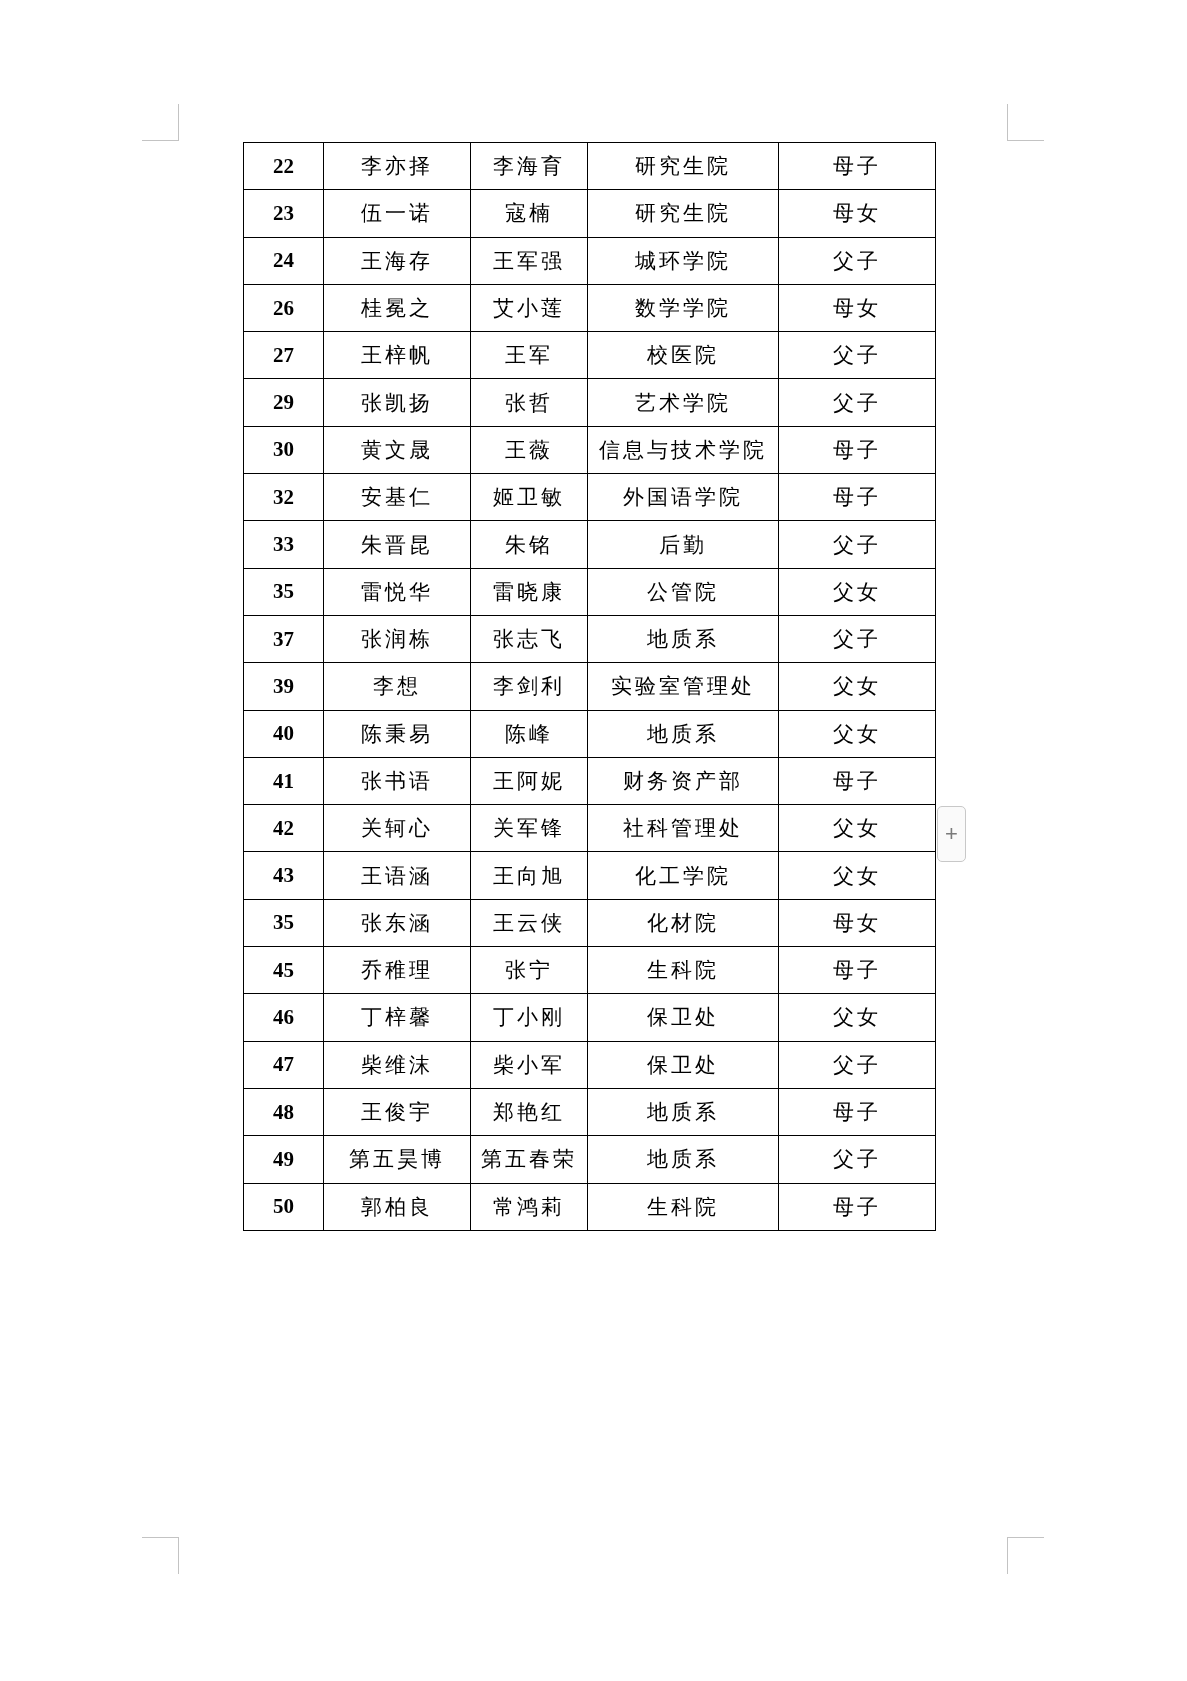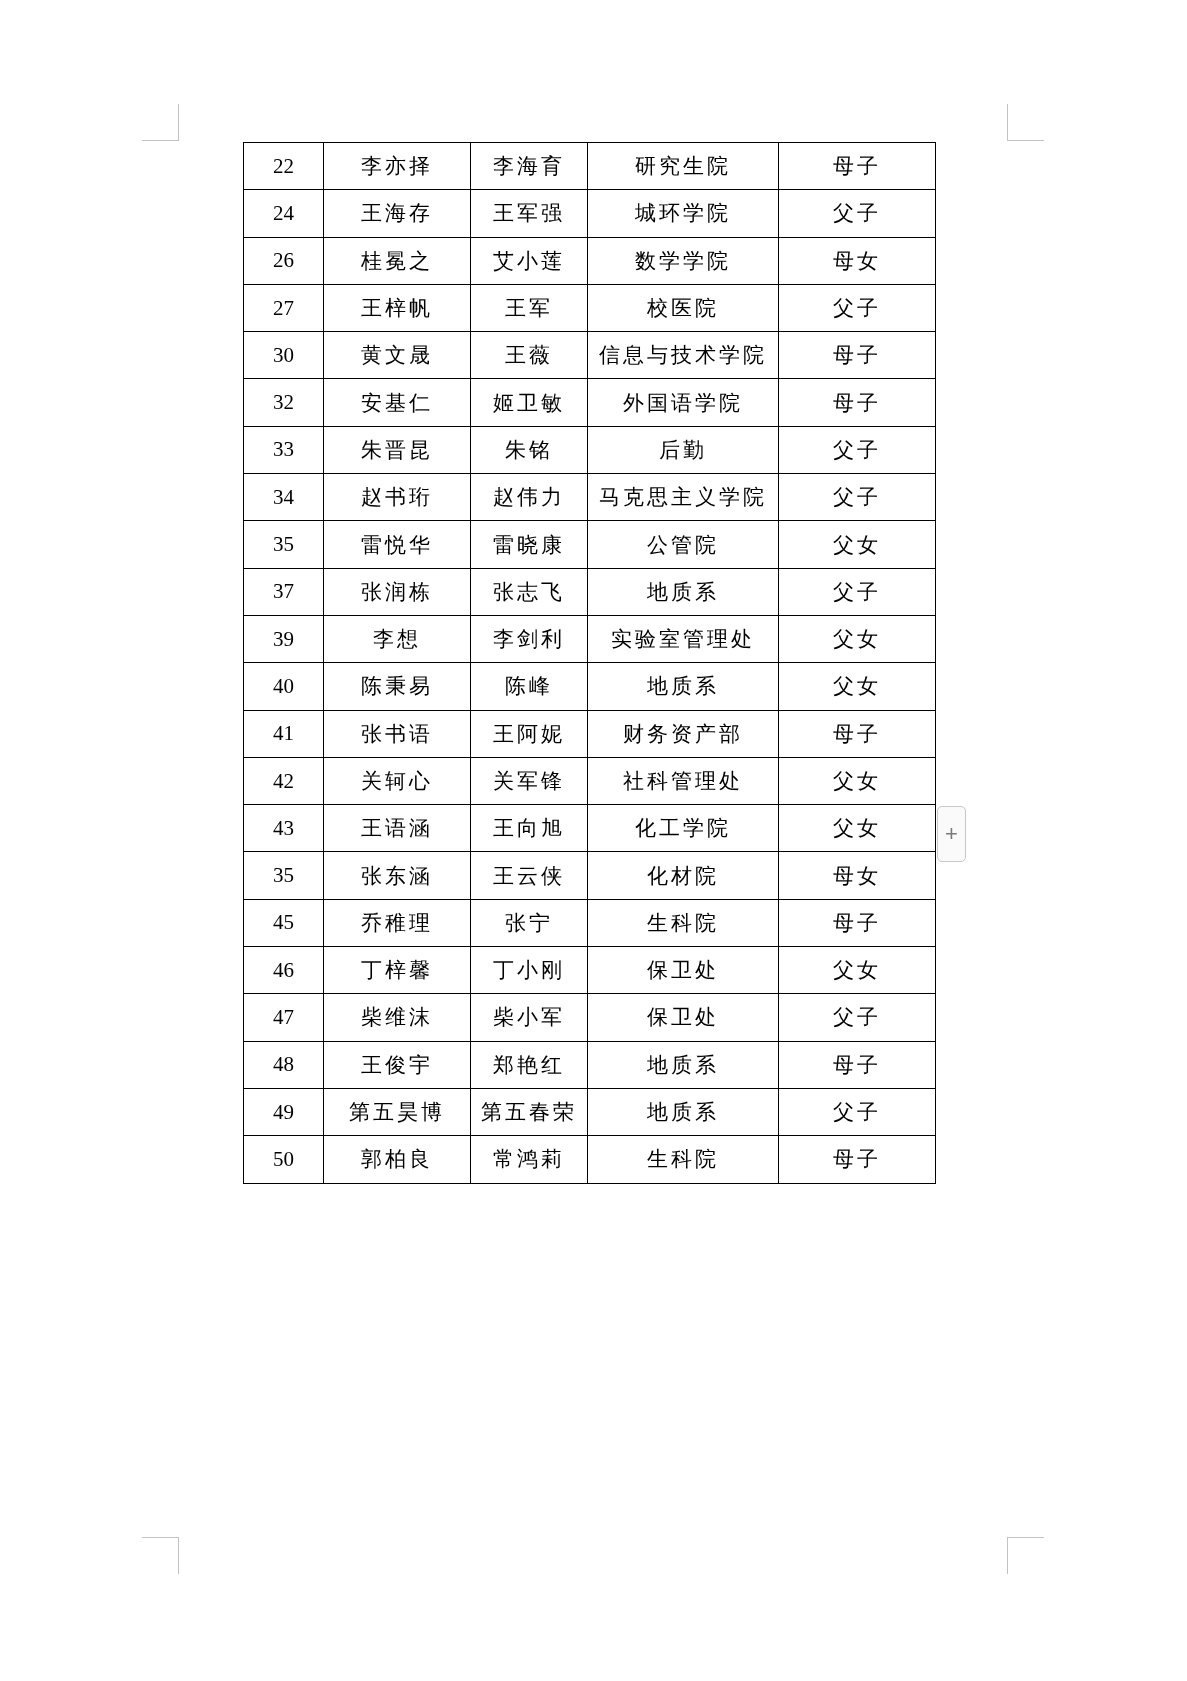--- a/index.html
+++ b/index.html
@@ -30,20 +30,21 @@
     vertical-align: middle;
     font-size: 21px;
     letter-spacing: 3px;
     padding: 0;
     height: 46.3px;
     white-space: nowrap;
     overflow: hidden;
   }
   .roster td.num {
     letter-spacing: 0;
+    font-weight: bold;
   }
   
   .crop {
     position: absolute;
     width: 36px;
     height: 36px;
     pointer-events: none;
   }
   .crop.tl { left: 142px; top: 104px;  border-right: 1px solid #c3c3c3; border-bottom: 1px solid #c3c3c3; }
   .crop.tr { left: 1007px; top: 104px; border-left: 1px solid #c3c3c3;  border-bottom: 1px solid #c3c3c3; }
@@ -87,20 +88,27 @@
   </colgroup>
   <tbody id="rows">
       <tr>
         <td class="num">22</td>
         <td>李亦择</td>
         <td>李海育</td>
         <td>研究生院</td>
         <td>母子</td>
       </tr>
       <tr>
+        <td class="num">23</td>
+        <td>伍一诺</td>
+        <td>寇楠</td>
+        <td>研究生院</td>
+        <td>母女</td>
+      </tr>
+      <tr>
         <td class="num">24</td>
         <td>王海存</td>
         <td>王军强</td>
         <td>城环学院</td>
         <td>父子</td>
       </tr>
       <tr>
         <td class="num">26</td>
         <td>桂冕之</td>
         <td>艾小莲</td>
@@ -108,45 +116,45 @@
         <td>母女</td>
       </tr>
       <tr>
         <td class="num">27</td>
         <td>王梓帆</td>
         <td>王军</td>
         <td>校医院</td>
         <td>父子</td>
       </tr>
       <tr>
+        <td class="num">29</td>
+        <td>张凯扬</td>
+        <td>张哲</td>
+        <td>艺术学院</td>
+        <td>父子</td>
+      </tr>
+      <tr>
         <td class="num">30</td>
         <td>黄文晟</td>
         <td>王薇</td>
         <td>信息与技术学院</td>
         <td>母子</td>
       </tr>
       <tr>
         <td class="num">32</td>
         <td>安基仁</td>
         <td>姬卫敏</td>
         <td>外国语学院</td>
         <td>母子</td>
       </tr>
       <tr>
         <td class="num">33</td>
         <td>朱晋昆</td>
         <td>朱铭</td>
         <td>后勤</td>
-        <td>父子</td>
-      </tr>
-      <tr>
-        <td class="num">34</td>
-        <td>赵书珩</td>
-        <td>赵伟力</td>
-        <td>马克思主义学院</td>
         <td>父子</td>
       </tr>
       <tr>
         <td class="num">35</td>
         <td>雷悦华</td>
         <td>雷晓康</td>
         <td>公管院</td>
         <td>父女</td>
       </tr>
       <tr>

